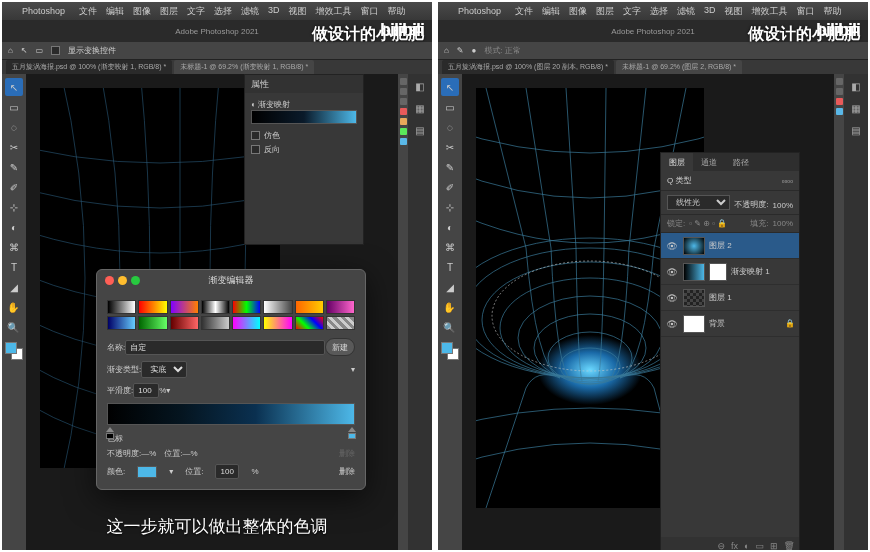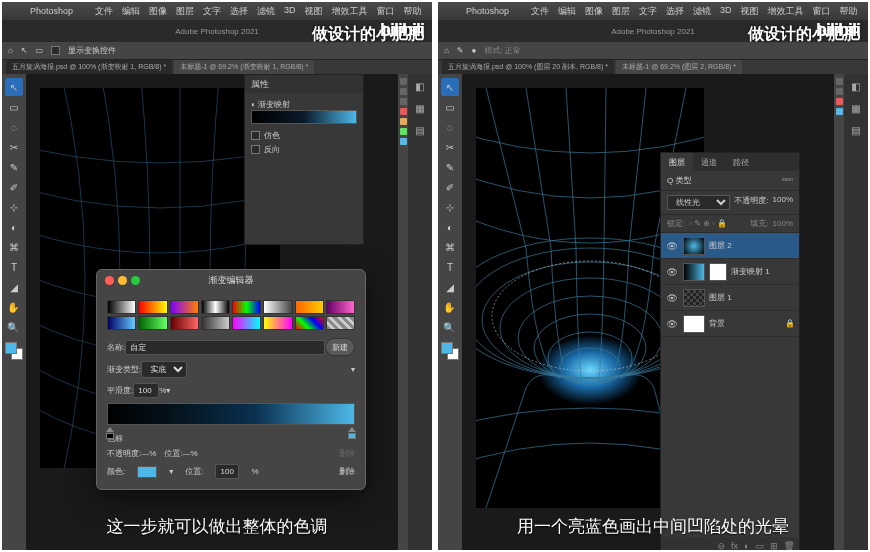--- a/index.html
+++ b/index.html
@@ -1,18 +1,18 @@
 <!DOCTYPE html>
 <html><head>
 <meta charset="utf-8">
 <style>
 *{margin:0;padding:0;box-sizing:border-box;font-family:-apple-system,"PingFang SC",sans-serif}
 body{background:#fff;width:870px;height:552px;display:flex;gap:6px;padding:2px}
 .panel{flex:1;background:#323232;position:relative;overflow:hidden;display:flex;flex-direction:column}
-.macbar{height:18px;background:linear-gradient(#4a4a4a,#383838);display:flex;align-items:center;padding:0 6px;gap:22px;color:#ccc;font-size:9px}
+.macbar{height:18px;background:linear-gradient(#4a4a4a,#383838);display:flex;align-items:center;padding:0 6px;gap:14px;color:#ccc;font-size:9px}
 .apple{font-size:11px}
 .menubar{display:flex;gap:9px}
 .titlebar{height:22px;background:#2a2a2a;color:#999;font-size:8px;display:flex;align-items:center;justify-content:center}
 .optbar{height:18px;background:#454545;border-bottom:1px solid #222;display:flex;align-items:center;padding:0 6px;gap:8px;color:#ccc;font-size:8px}
 .tabbar{height:14px;background:#383838;display:flex;align-items:center;padding:0 4px;color:#aaa;font-size:7px;gap:2px}
 .tab{background:#2a2a2a;padding:2px 6px;border-radius:2px 2px 0 0}
 .tab.active{background:#454545}
 .workspace{flex:1;display:flex;position:relative}
 .toolcol{width:24px;background:#454545;display:flex;flex-direction:column;align-items:center;padding-top:4px;gap:2px}
 .tool{width:18px;height:18px;display:flex;align-items:center;justify-content:center;color:#ccc;font-size:10px;border-radius:2px;cursor:pointer}
@@ -54,21 +54,21 @@
 .grad-edit{height:22px;background:linear-gradient(90deg,#000 0%,#051520 30%,#0a3050 60%,#4db8e8 100%);border:1px solid #555;position:relative;margin-bottom:8px}
 .stop{position:absolute;width:8px;height:10px;bottom:-9px}
 .stop::before{content:'';position:absolute;top:0;left:0;border:4px solid transparent;border-bottom:5px solid #888}
 .stop-sw{position:absolute;bottom:-6px;width:8px;height:6px;border:1px solid #777}
 .color-sect{display:flex;gap:12px;align-items:center;color:#ccc;font-size:8px}
 .color-chip{width:20px;height:12px;border:1px solid #555}
 .layers-panel{position:absolute;top:78px;right:34px;width:140px;background:#383838;border:1px solid #222;z-index:30}
 .lp-tabs{height:18px;background:#2e2e2e;display:flex;align-items:center;color:#aaa;font-size:8px}
 .lp-tab{padding:0 8px;height:100%;display:flex;align-items:center}
 .lp-tab.act{background:#383838;color:#ddd}
-.lp-opts{padding:4px 6px;display:flex;align-items:flex-start;gap:4px;color:#ccc;font-size:8px;border-bottom:1px solid #2a2a2a}
+.lp-opts{padding:4px 6px;display:flex;align-items:flex-end;gap:4px;color:#ccc;font-size:8px;border-bottom:1px solid #2a2a2a}
 .lp-sel{background:#2a2a2a;border:1px solid #555;color:#ccc;font-size:8px;padding:1px 4px;flex:1}
 .lp-lock{padding:3px 6px;display:flex;align-items:center;gap:4px;color:#888;font-size:8px;border-bottom:1px solid #2a2a2a}
 .layer-row{display:flex;align-items:center;height:26px;padding:0 4px;gap:4px;color:#ccc;font-size:8px;border-bottom:1px solid #2e2e2e}
 .layer-row.sel{background:#2a5a8a}
 .eye{width:14px;height:14px;display:flex;align-items:center;justify-content:center;font-size:9px}
 .thumb{width:22px;height:18px;border:1px solid #555;background:#000}
 .thumb.grid{background:linear-gradient(45deg,#444 25%,transparent 25%,transparent 75%,#444 75%),linear-gradient(45deg,#444 25%,#222 25%,#222 75%,#444 75%);background-size:6px 6px;background-position:0 0,3px 3px}
 .mask{width:18px;height:18px;background:#fff;border:1px solid #555}
 .lp-foot{height:18px;background:#323232;display:flex;align-items:center;justify-content:flex-end;padding:0 4px;gap:6px;color:#888;font-size:9px}
 svg{display:block}
@@ -409,14 +409,13 @@
         <div class="rdot c4"></div>
       </div>
     <div class="rightcol">
       <div class="ricon">◧</div>
         <div class="ricon">▦</div>
         <div class="ricon">▤</div>
     </div>
   </div>
   <div class="watermark" style="top:22px">做设计的小肥肥</div>
   <div class="bili" style="top:18px">bilibili</div>
-  <div class="caption">用一个亮蓝色画出中间凹陷处的光晕</div>
 </div>
 
 </body></html>

